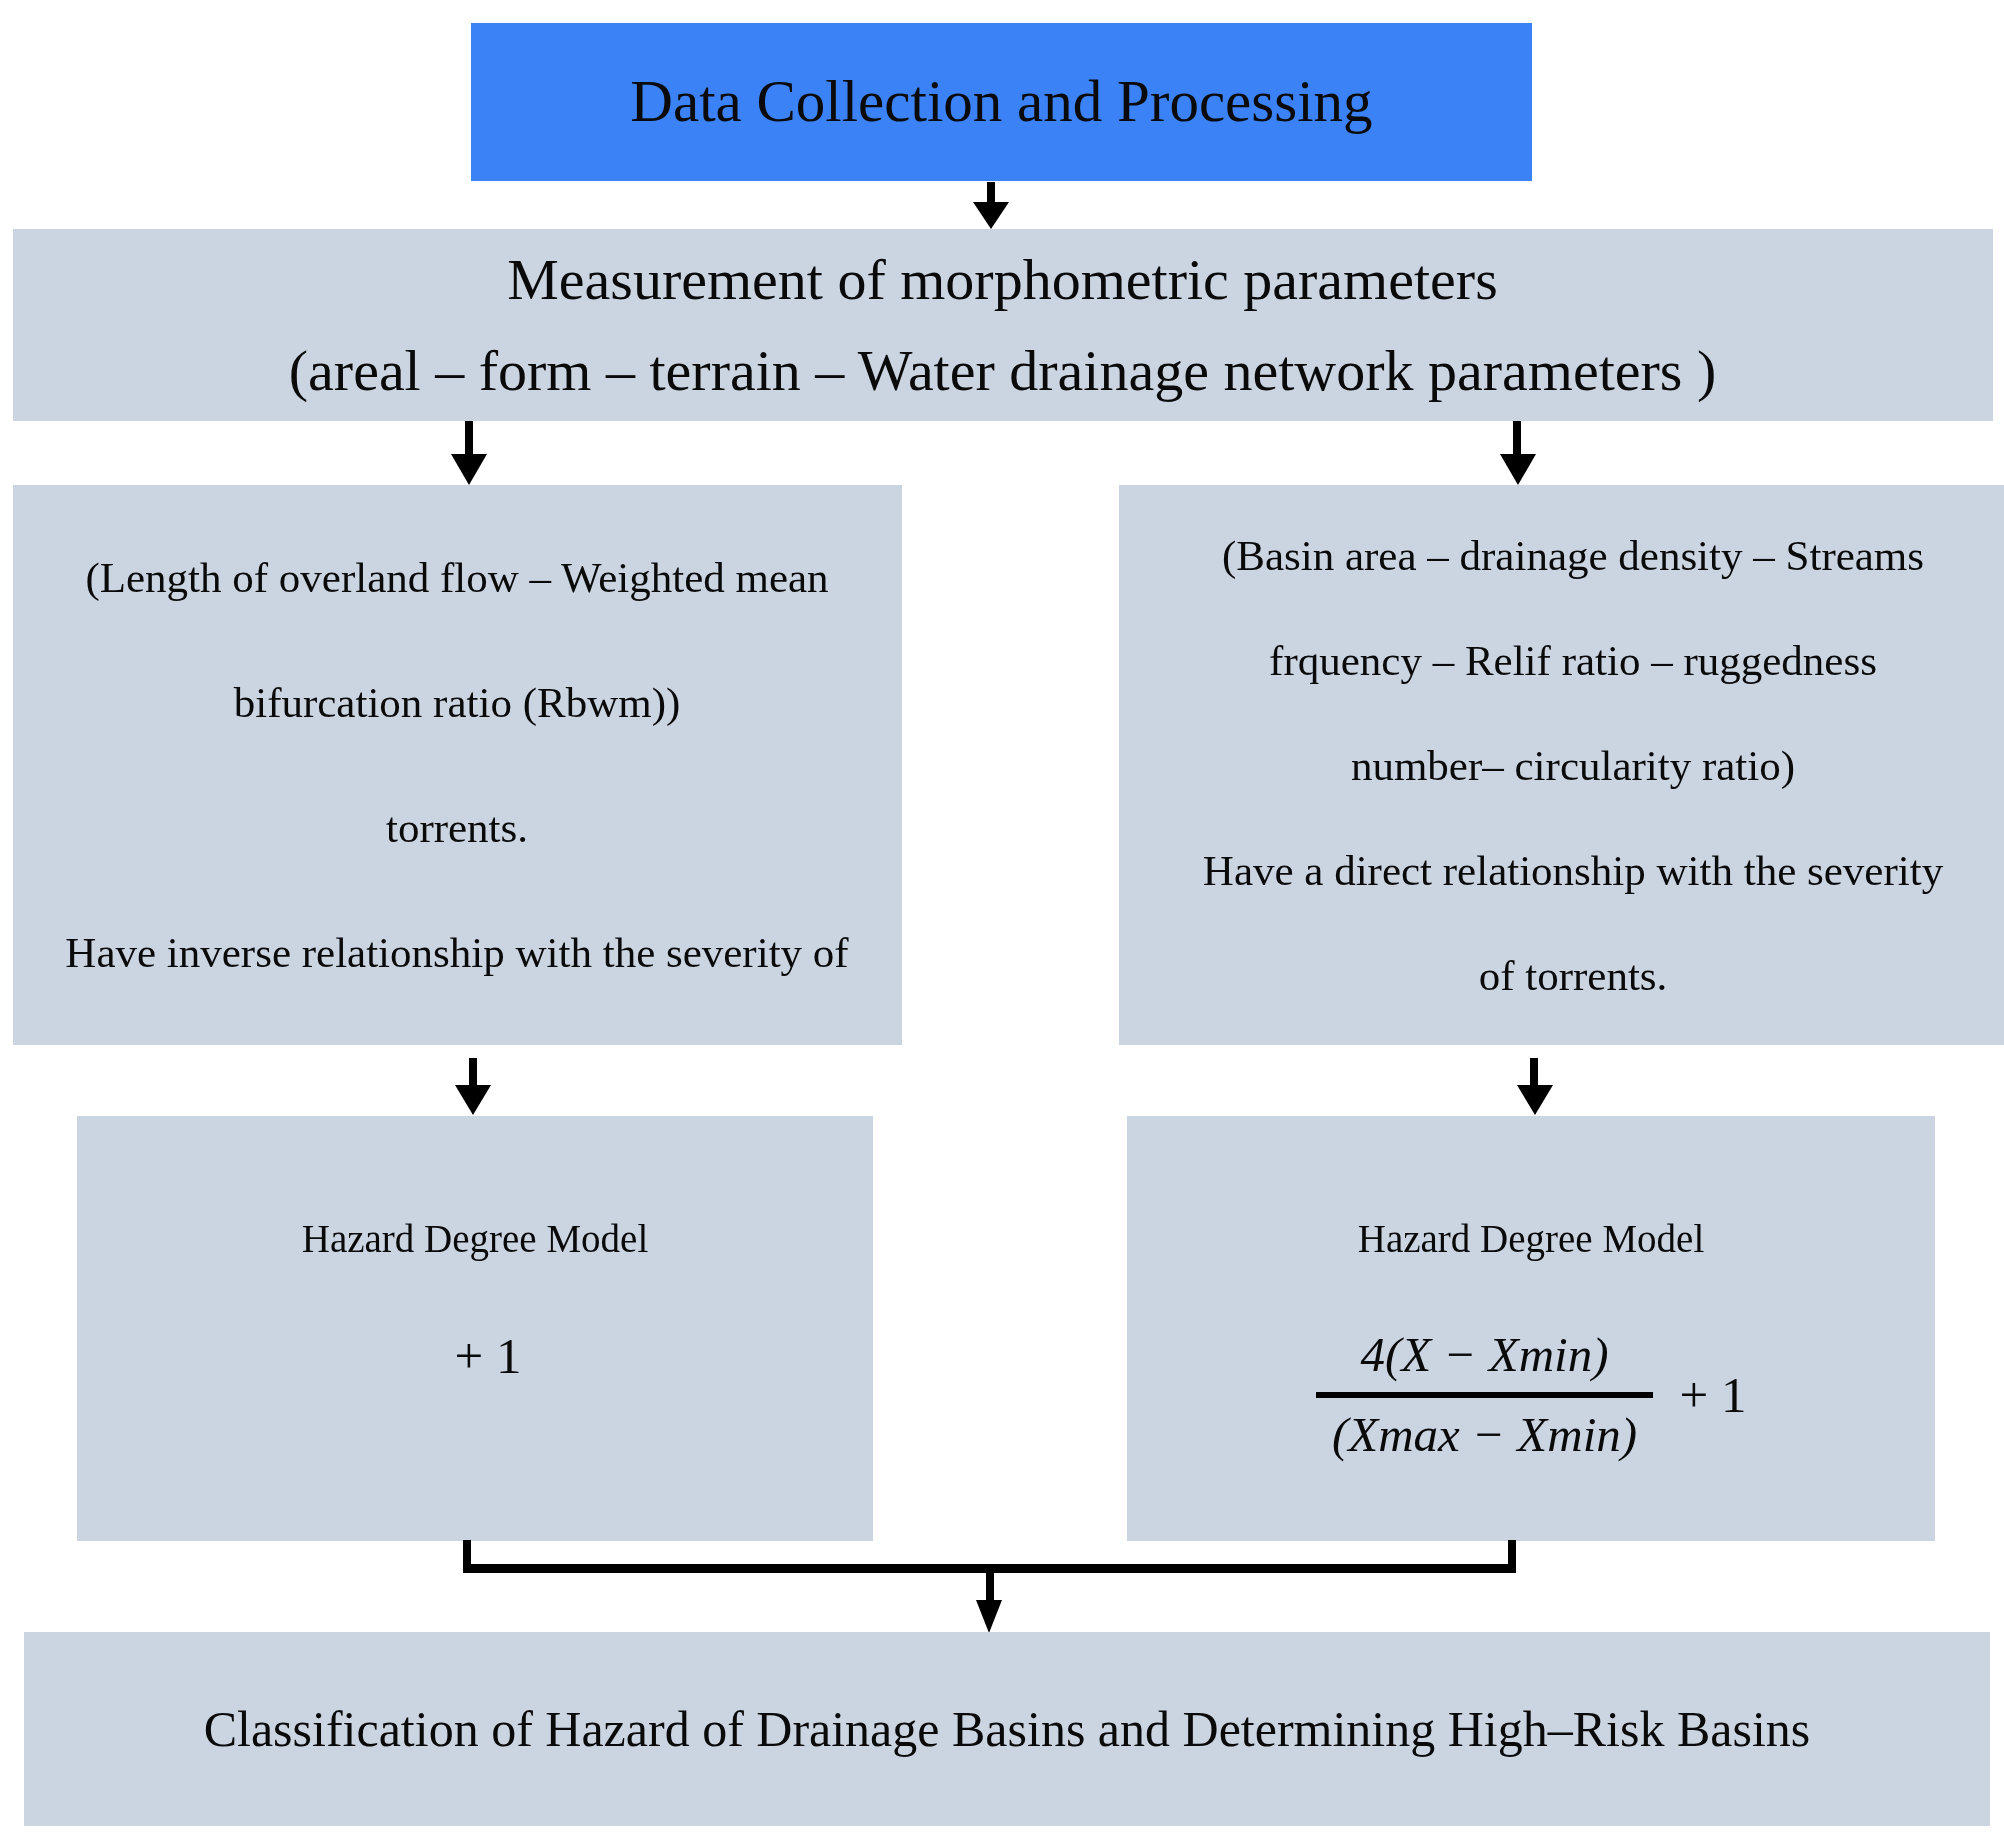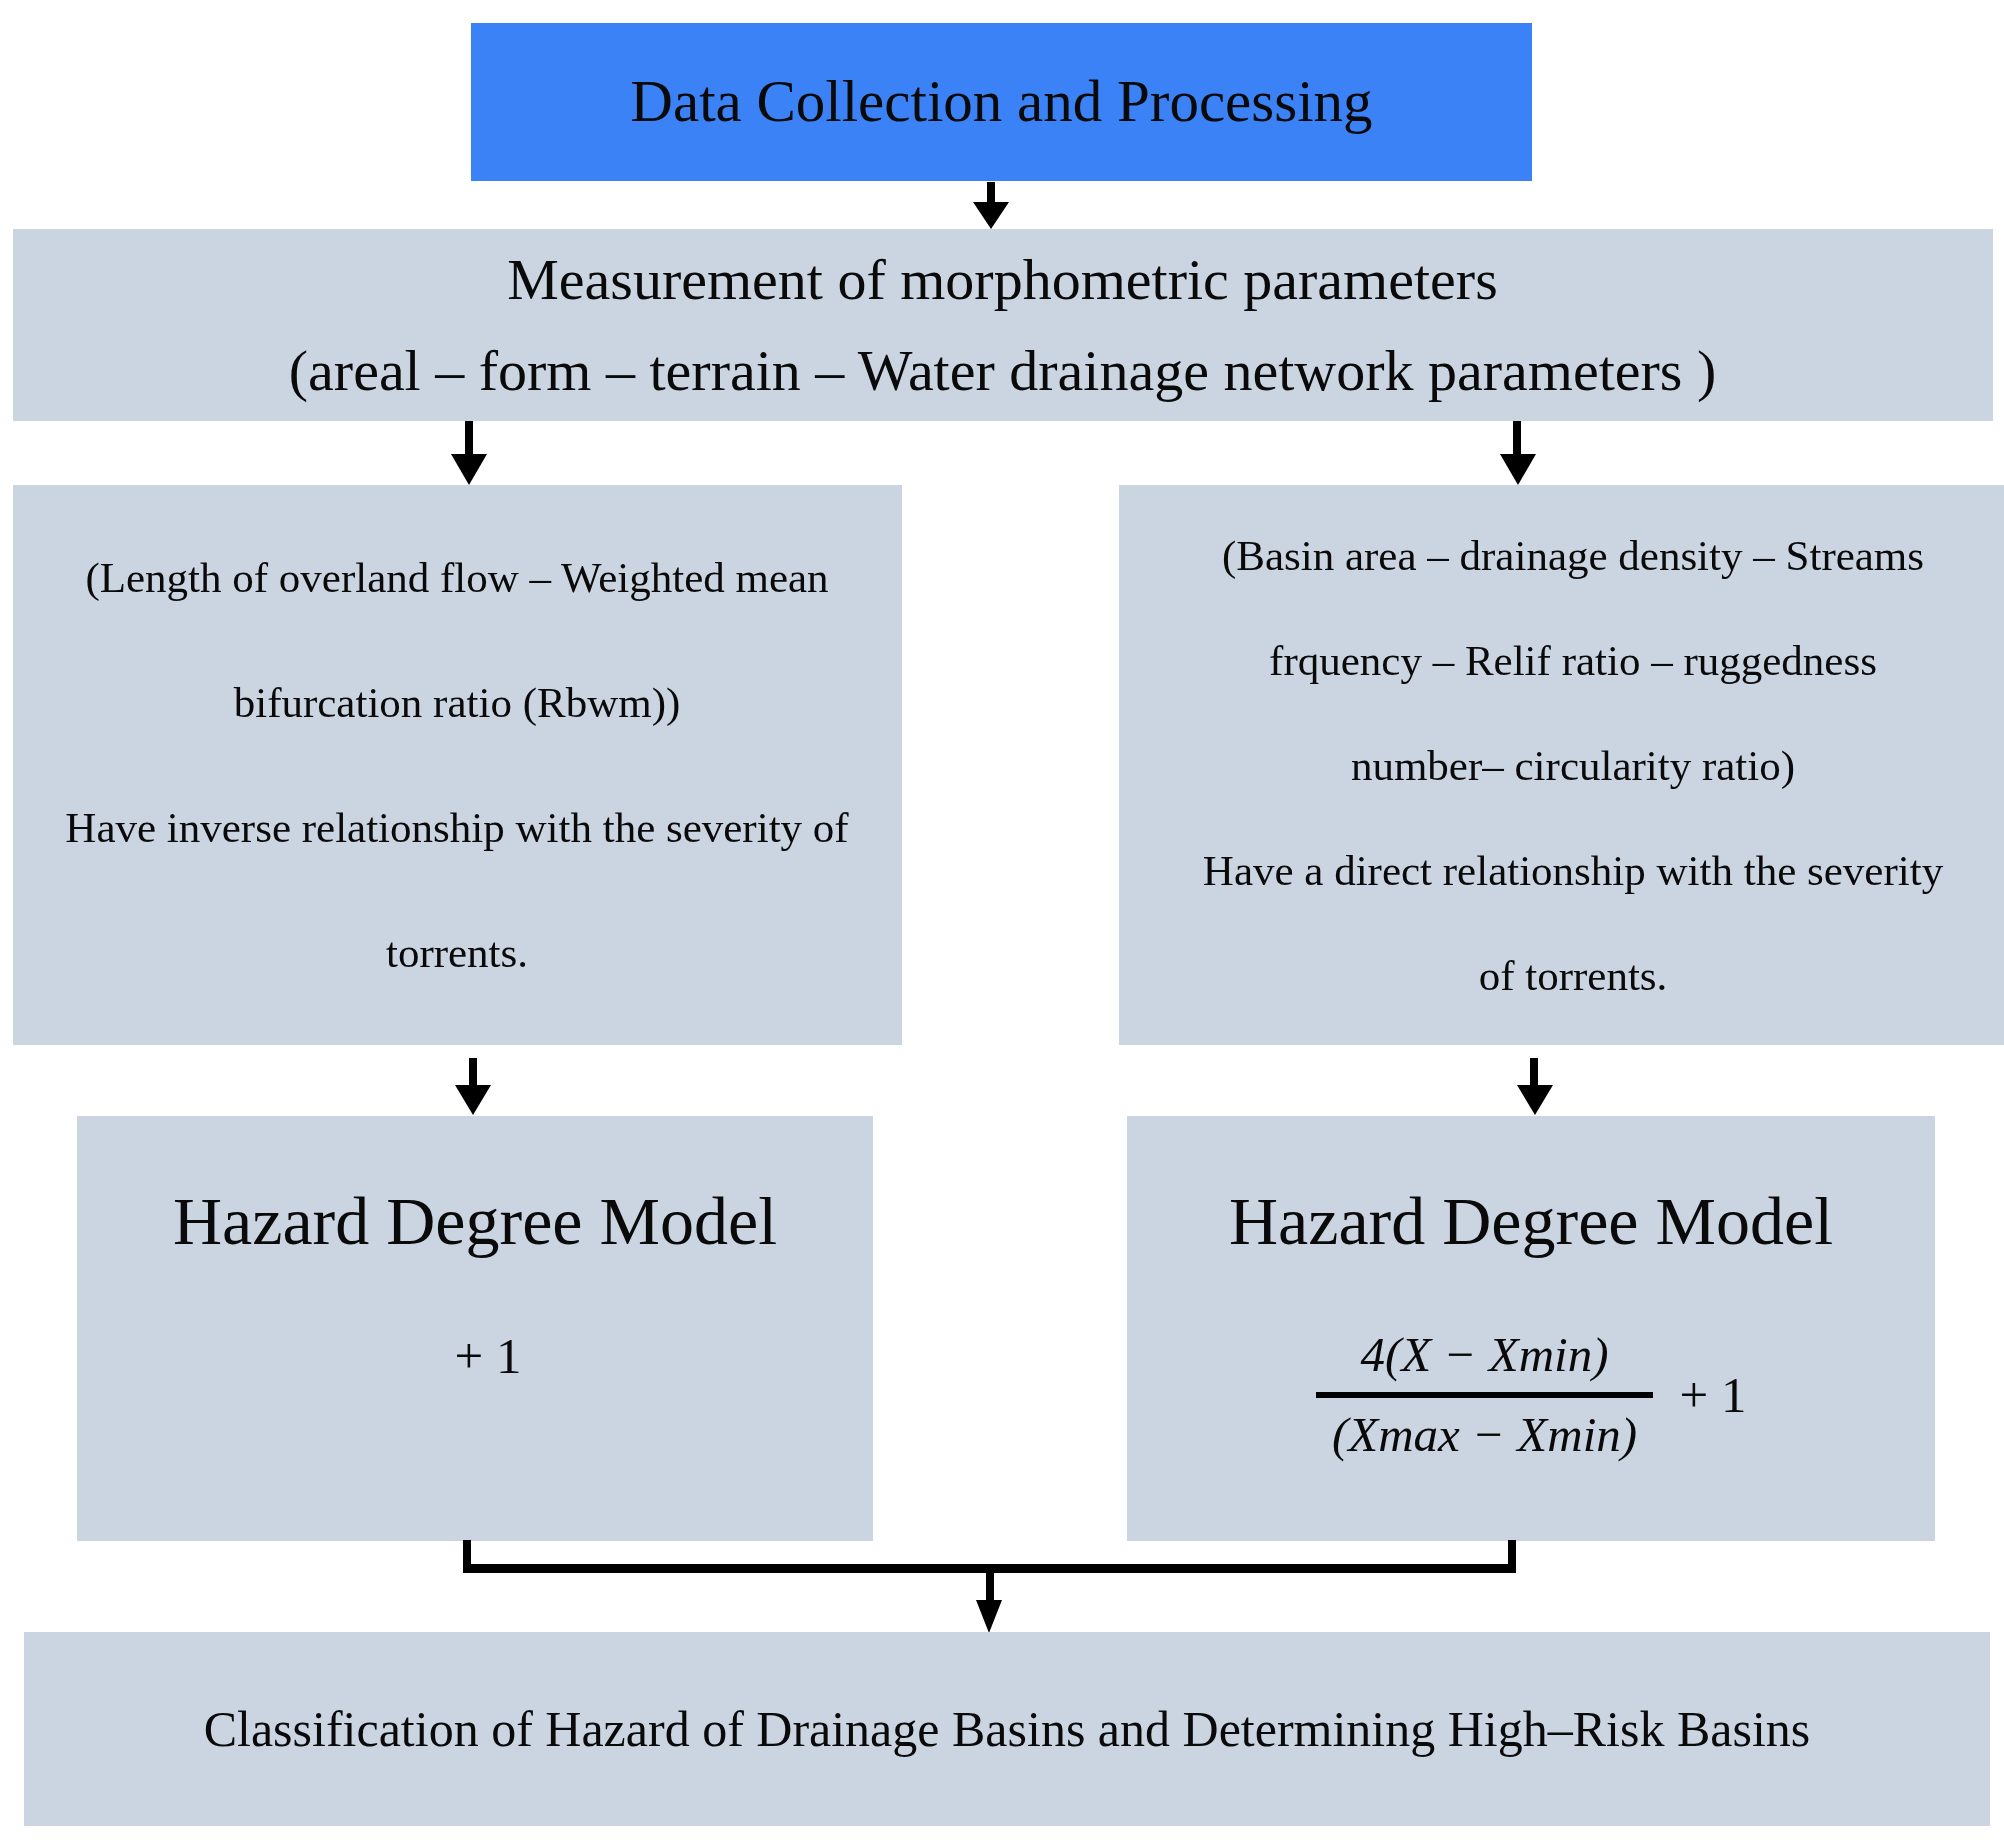--- a/index.html
+++ b/index.html
@@ -34,21 +34,21 @@
   #direct-box {
     left:1083px; top:485px; width:908px; height:560px;
     font-size:43px; line-height:105px;margin-left:36px;
   }
   .hazard-box {
     justify-content:flex-start;
     padding-top:66px; row-gap:66px;
   }
   #hazard-left  { left:77px;  top:1116px; width:796px; height:425px; }
   #hazard-right { left:1127px; top:1116px; width:808px; height:425px; }
-  .hazard-title { font-size:68px; }
+  .hazard-title { font-size:39px;margin-top:34px; }
   .formula {
     display:flex; flex-direction:row;
     align-items:center; justify-content:center;
     font-size:49px; font-style:italic; line-height:1.15;
   }
   .frac { display:inline-flex; flex-direction:column; align-items:center; }
   .frac .num { padding:0 16.3px 8.8px 16.3px; }
   .frac .den { border-top:6.3px solid #000; padding:8.8px 16.3px 0 16.3px; }
   .formula .suffix { font-style:normal; margin-left:26px; font-size:51px; }
   #classification-box {
@@ -116,22 +116,22 @@
     <div class="head" id="arrow-2l-head"></div>
   </div>
   <div class="arrow">
     <div class="stem" id="arrow-2r-stem"></div>
     <div class="head" id="arrow-2r-head"></div>
   </div>
 
   <div id="inverse-box" class="flow-box">
     <span class="line">(Length of overland flow – Weighted mean</span>
     <span class="line">bifurcation ratio (Rbwm))</span>
+    <span class="line">torrents.</span>
     <span class="line">Have inverse relationship with the severity of</span>
-    <span class="line">torrents.</span>
   </div>
 
   <div id="direct-box" class="flow-box">
     <span class="line">(Basin area – drainage density – Streams</span>
     <span class="line">frquency – Relif ratio – ruggedness</span>
     <span class="line">number– circularity ratio)</span>
     <span class="line">Have a direct relationship with the severity</span>
     <span class="line">of torrents.</span>
   </div>
 

